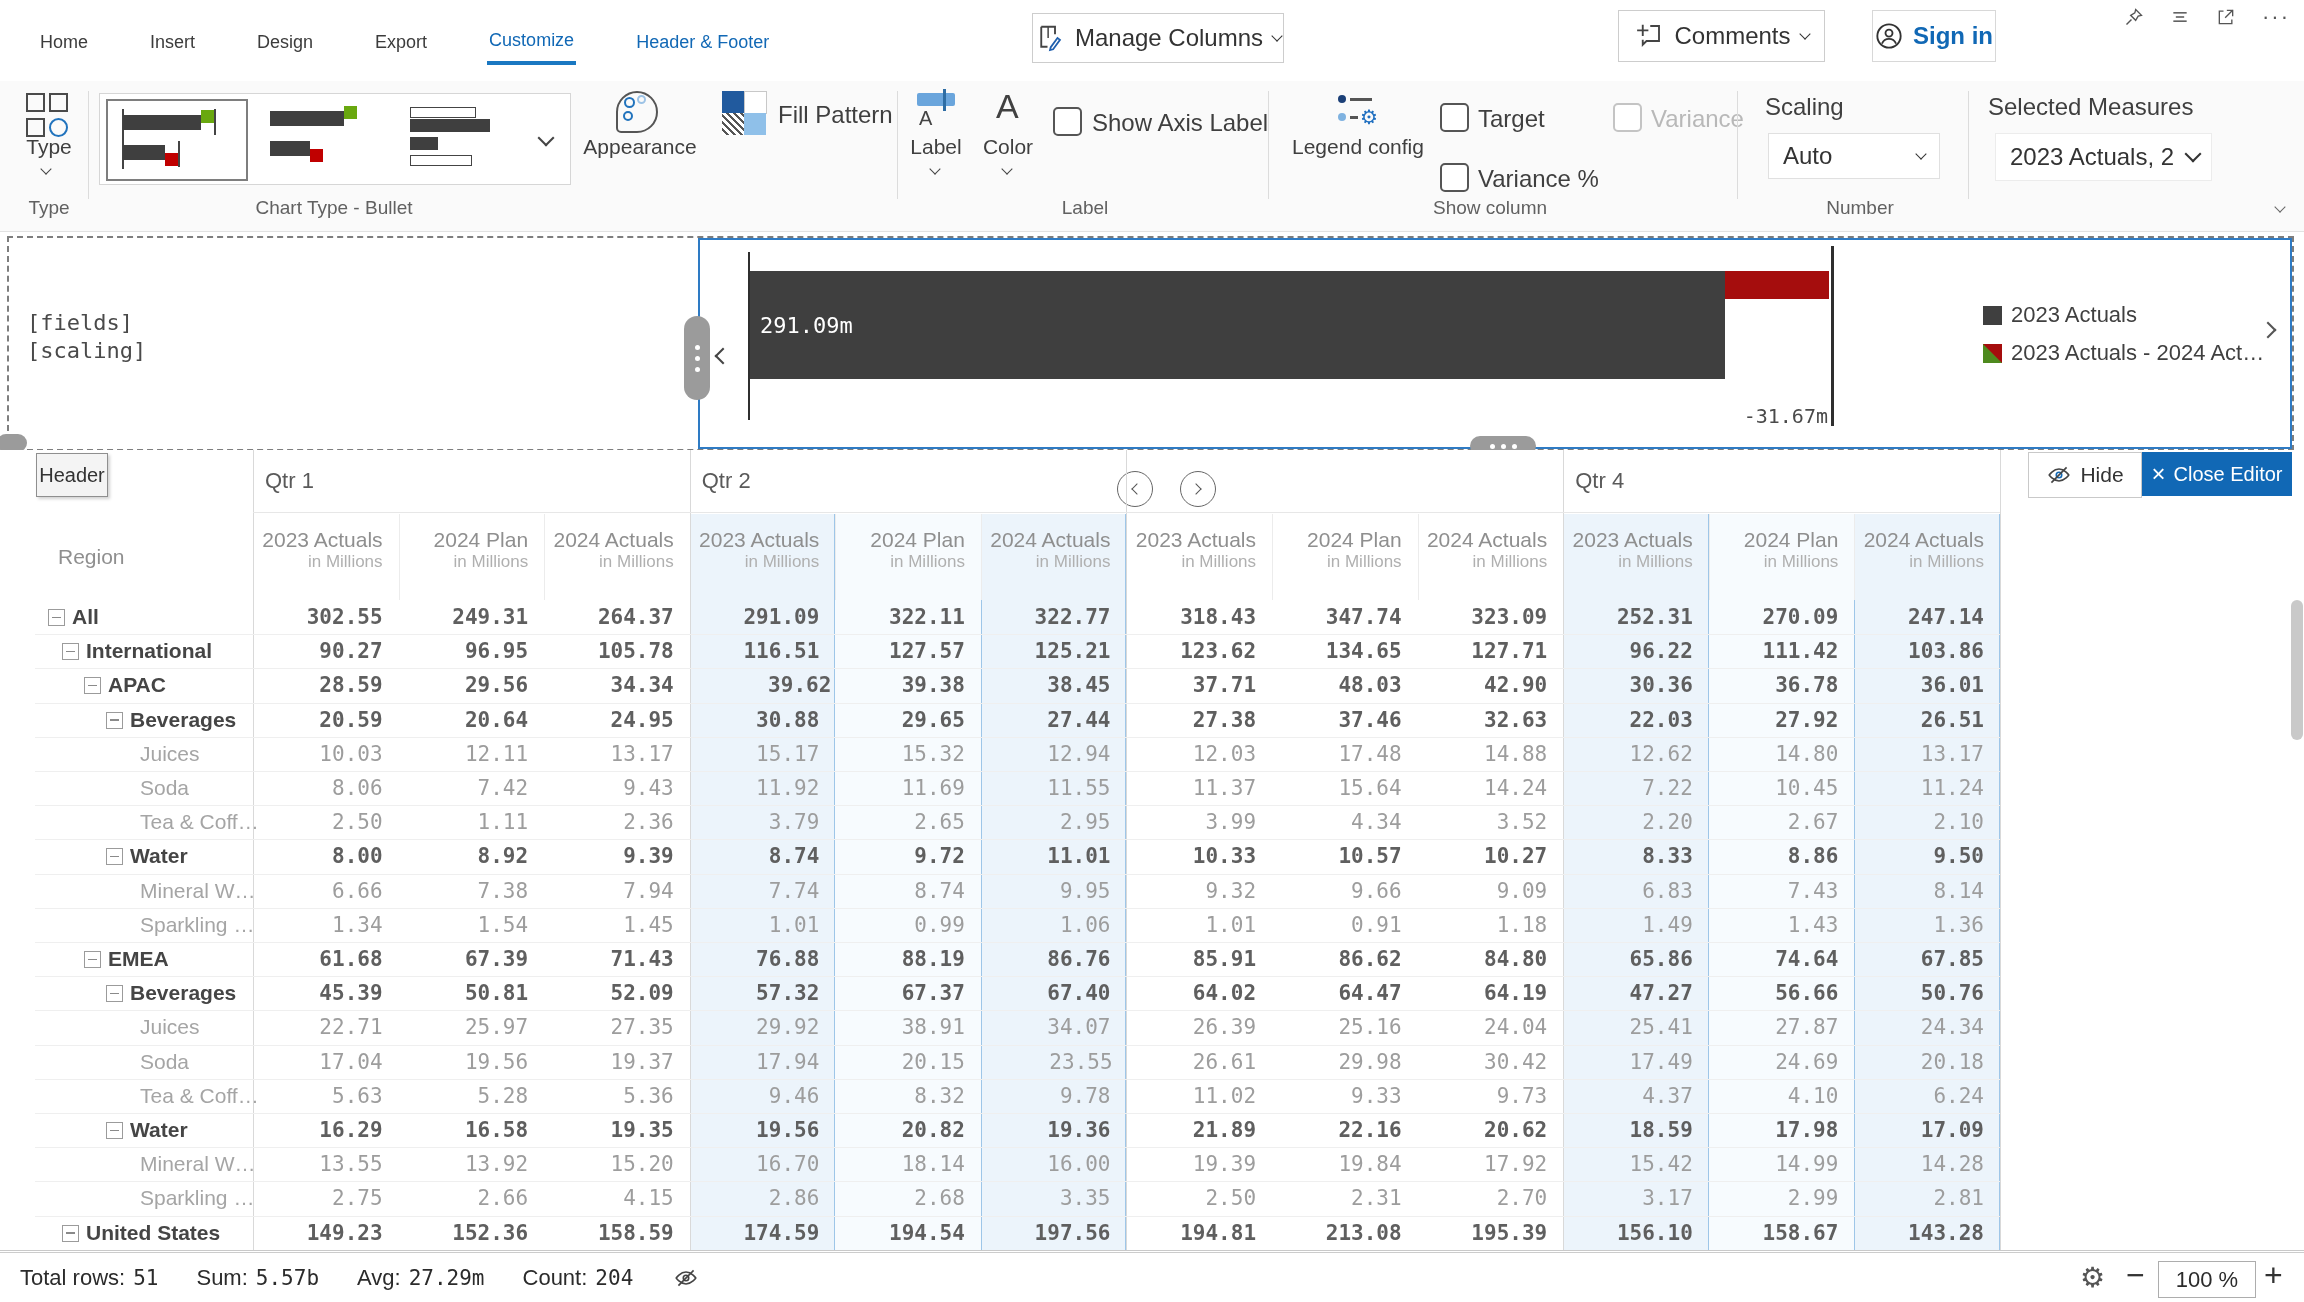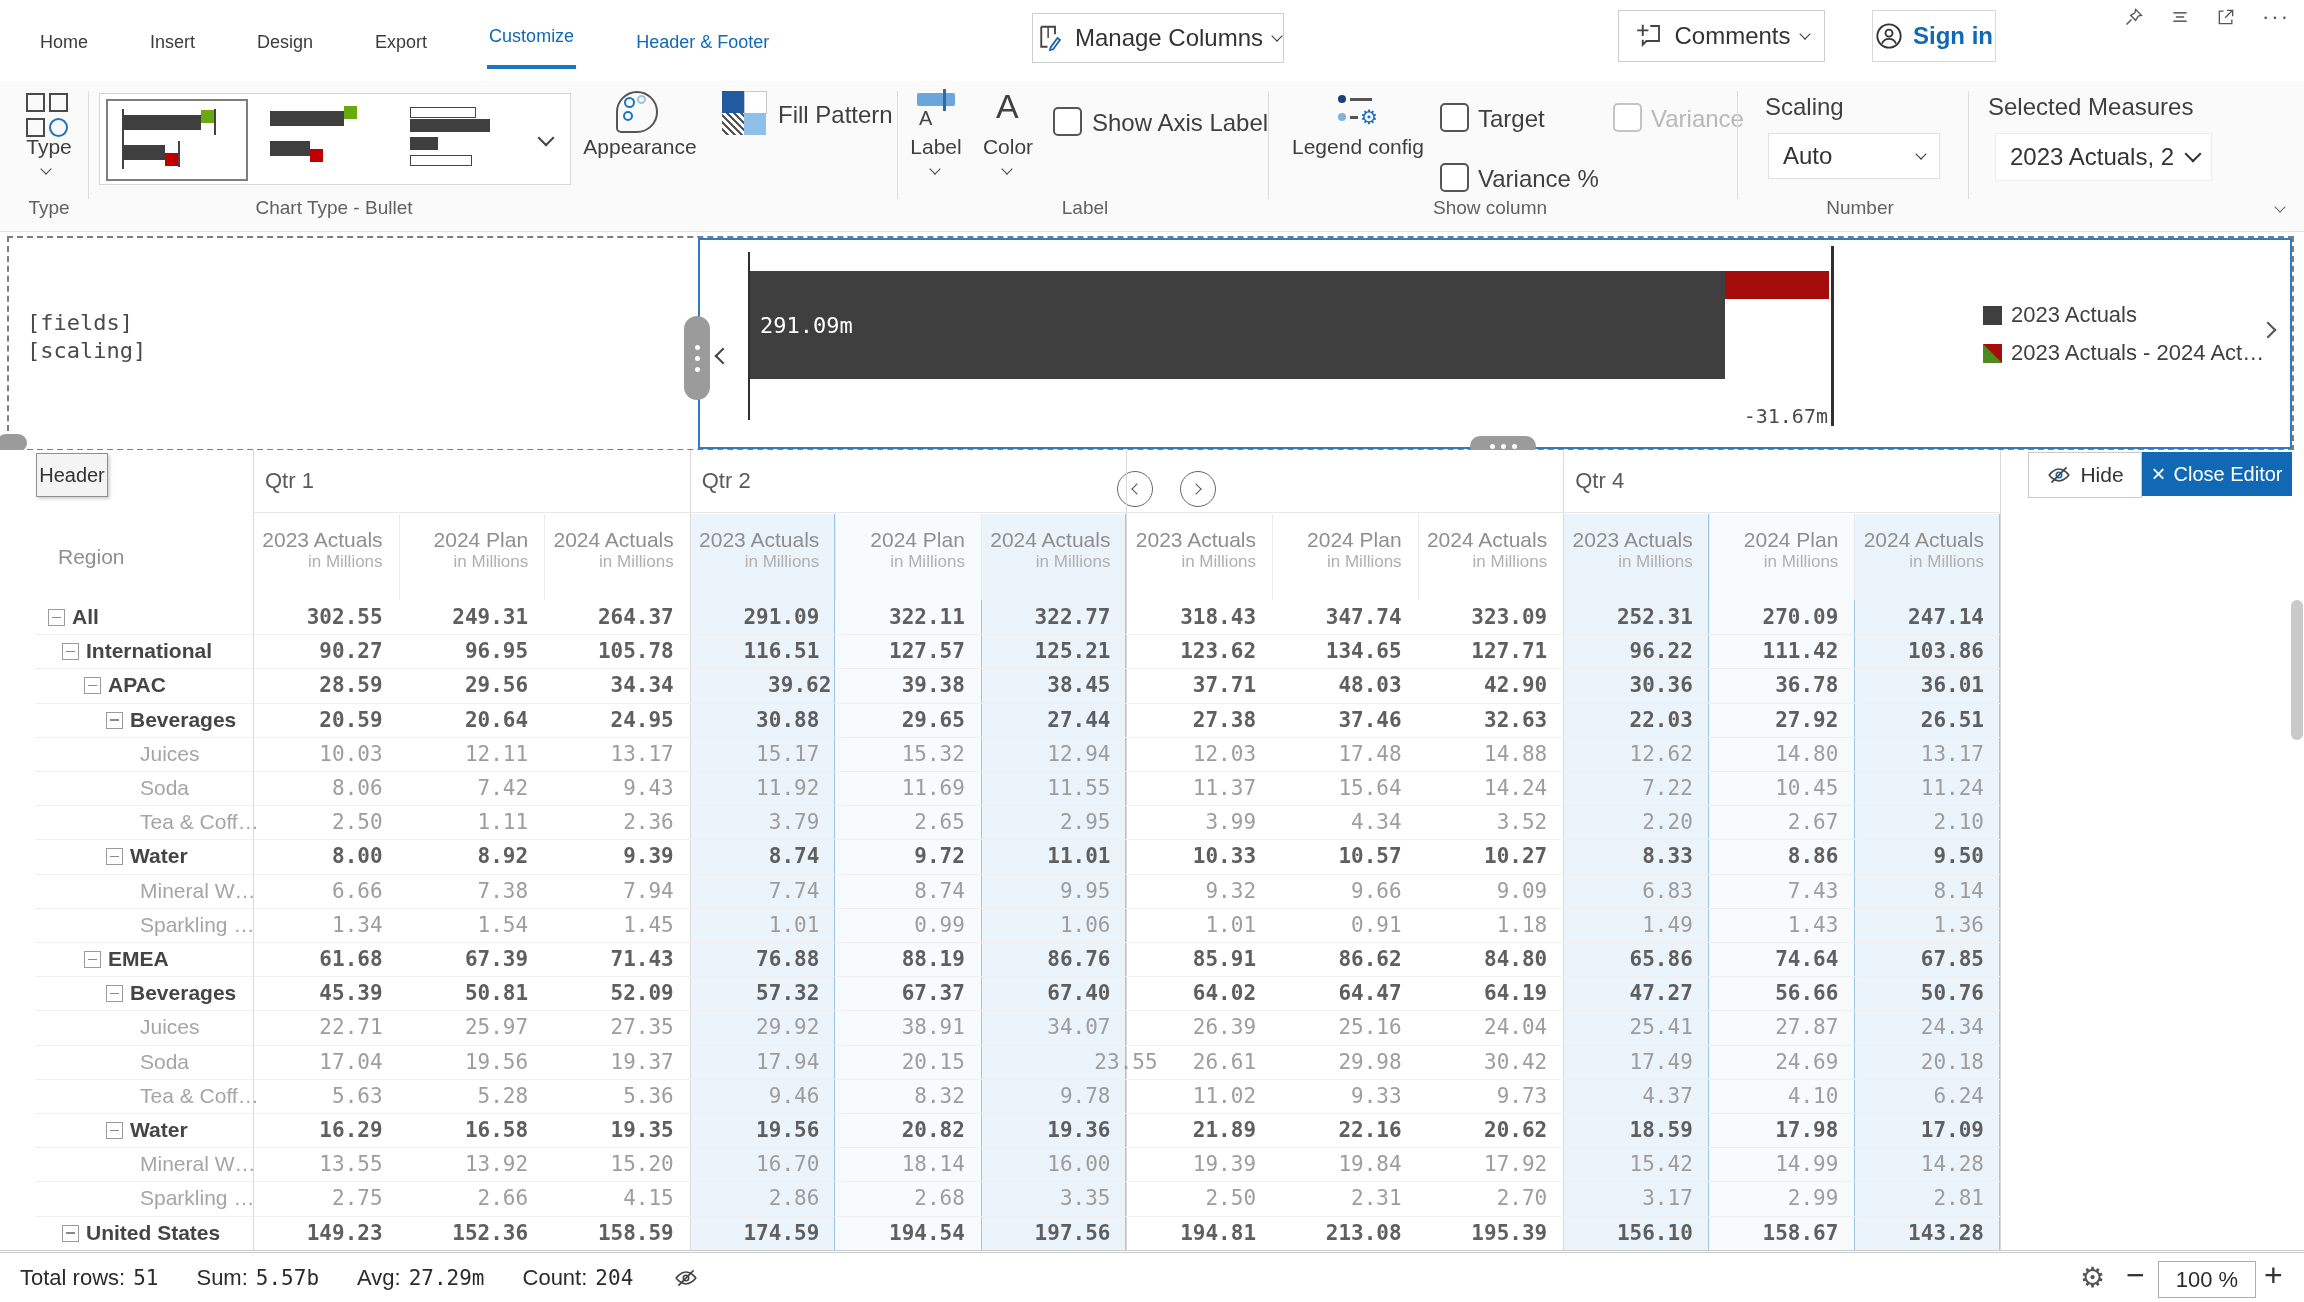--- a/index.html
+++ b/index.html
@@ -9,21 +9,21 @@
   .mono{font-family:"DejaVu Sans Mono",monospace;}
   
   .chv{display:inline-block;width:10px;height:10px;border-right:2.2px solid currentColor;border-bottom:2.2px solid currentColor;}
   .chv.down{transform:rotate(45deg);} .chv.right{transform:rotate(-45deg);}
   .chv.left{transform:rotate(135deg);} .chv.sm{width:7px;height:7px;border-width:1.8px;}
   
   .tabbar{position:absolute;left:0;top:0;width:2304px;height:81px;background:#fff;}
   #tabs{position:absolute;left:38px;top:0;height:81px;display:flex;gap:58px;align-items:center;}
   .tab{font-size:18px;color:#3c3c3c;padding:14px 2px 10px 2px;cursor:default;}
   .tab.accent{color:#1168b5;}
-  .tab.active{color:#1168b5;border-bottom:4px solid #1a78c2;padding-bottom:18px;}
+  .tab.active{color:#1168b5;border-bottom:4px solid #1a78c2;padding-bottom:10px;}
   .tbtn{position:absolute;display:flex;align-items:center;justify-content:center;gap:10px;
         background:#fff;border:1px solid #cdcdcd;font-size:24px;color:#333;}
   .winicons{position:absolute;right:14px;top:4px;display:flex;gap:26px;align-items:center;color:#555;}
   
   .ribbon{position:absolute;left:0;top:81px;width:2304px;height:150px;background:#fafafa;border-bottom:1px solid #e2e2e2;}
   .rsep{position:absolute;top:10px;width:1px;height:108px;background:#dcdcdc;}
   .rlabel{position:absolute;font-size:21px;color:#3f3f3f;text-align:center;}
   .rgroup{position:absolute;top:116px;font-size:19px;color:#616161;text-align:center;}
   .cb{position:absolute;width:25px;height:25px;border:2px solid #555;border-radius:5px;background:#fff;}
   .cb.dis{border-color:#c4c4c4;}
@@ -589,21 +589,21 @@
           <div class="cell mono l" style="left: 1854.38px; top: 5px; width: 129.58px;">24.34</div>
         </div>
         <div class="hline" style="left: 35px; top: 594.6px; width: 1964.96px;"></div>
         <div style="position: absolute; left: 0px; top: 594.6px; width: 1999.96px; height: 34.2px;">
           <div class="rowlab l" style="left: 140px; top: 5px;">Soda</div>
           <div class="cell mono l" style="left: 253px; top: 5px; width: 129.58px;">17.04</div>
           <div class="cell mono l" style="left: 398.58px; top: 5px; width: 129.58px;">19.56</div>
           <div class="cell mono l" style="left: 544.16px; top: 5px; width: 129.58px;">19.37</div>
           <div class="cell mono l" style="left: 689.74px; top: 5px; width: 129.58px;">17.94</div>
           <div class="cell mono l" style="left: 835.32px; top: 5px; width: 129.58px;">20.15</div>
-          <div class="cell mono l" style="left: 996px; top: 5px; width: 129.58px; padding-left: 32px;">23.55</div>
+          <div class="cell mono l" style="left: 951px; top: 5px; width: 129.58px; padding-left: 32px;">23.55</div>
           <div class="cell mono l" style="left: 1126.48px; top: 5px; width: 129.58px;">26.61</div>
           <div class="cell mono l" style="left: 1272.06px; top: 5px; width: 129.58px;">29.98</div>
           <div class="cell mono l" style="left: 1417.64px; top: 5px; width: 129.58px;">30.42</div>
           <div class="cell mono l" style="left: 1563.22px; top: 5px; width: 129.58px;">17.49</div>
           <div class="cell mono l" style="left: 1708.8px; top: 5px; width: 129.58px;">24.69</div>
           <div class="cell mono l" style="left: 1854.38px; top: 5px; width: 129.58px;">20.18</div>
         </div>
         <div class="hline" style="left: 35px; top: 628.8px; width: 1964.96px;"></div>
         <div style="position: absolute; left: 0px; top: 628.8px; width: 1999.96px; height: 34.2px;">
           <div class="rowlab l" style="left: 140px; top: 5px;">Tea &amp; Coff…</div>

